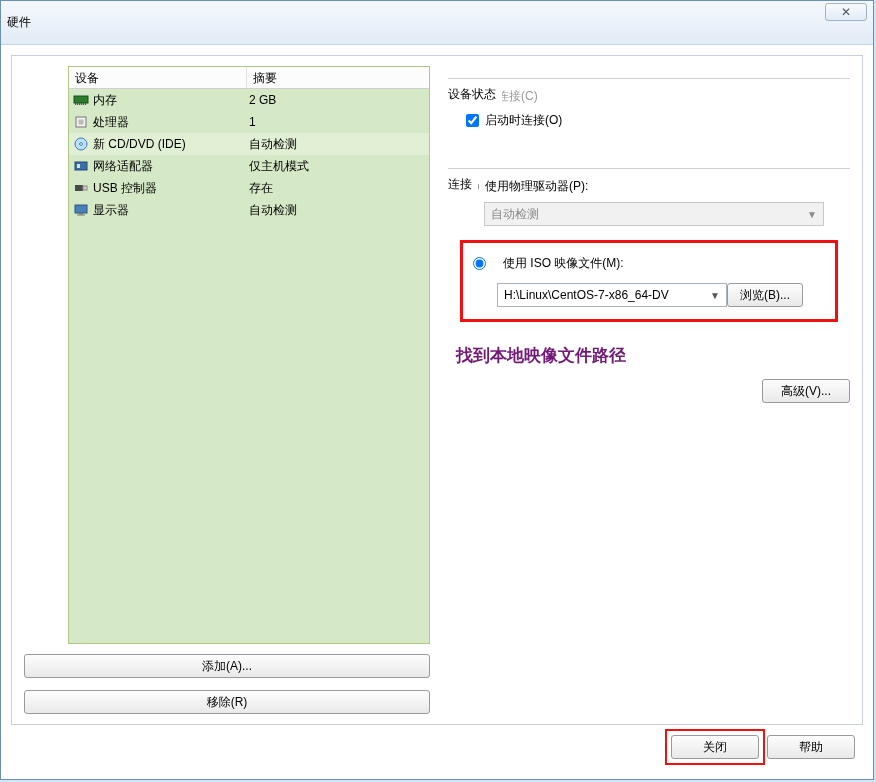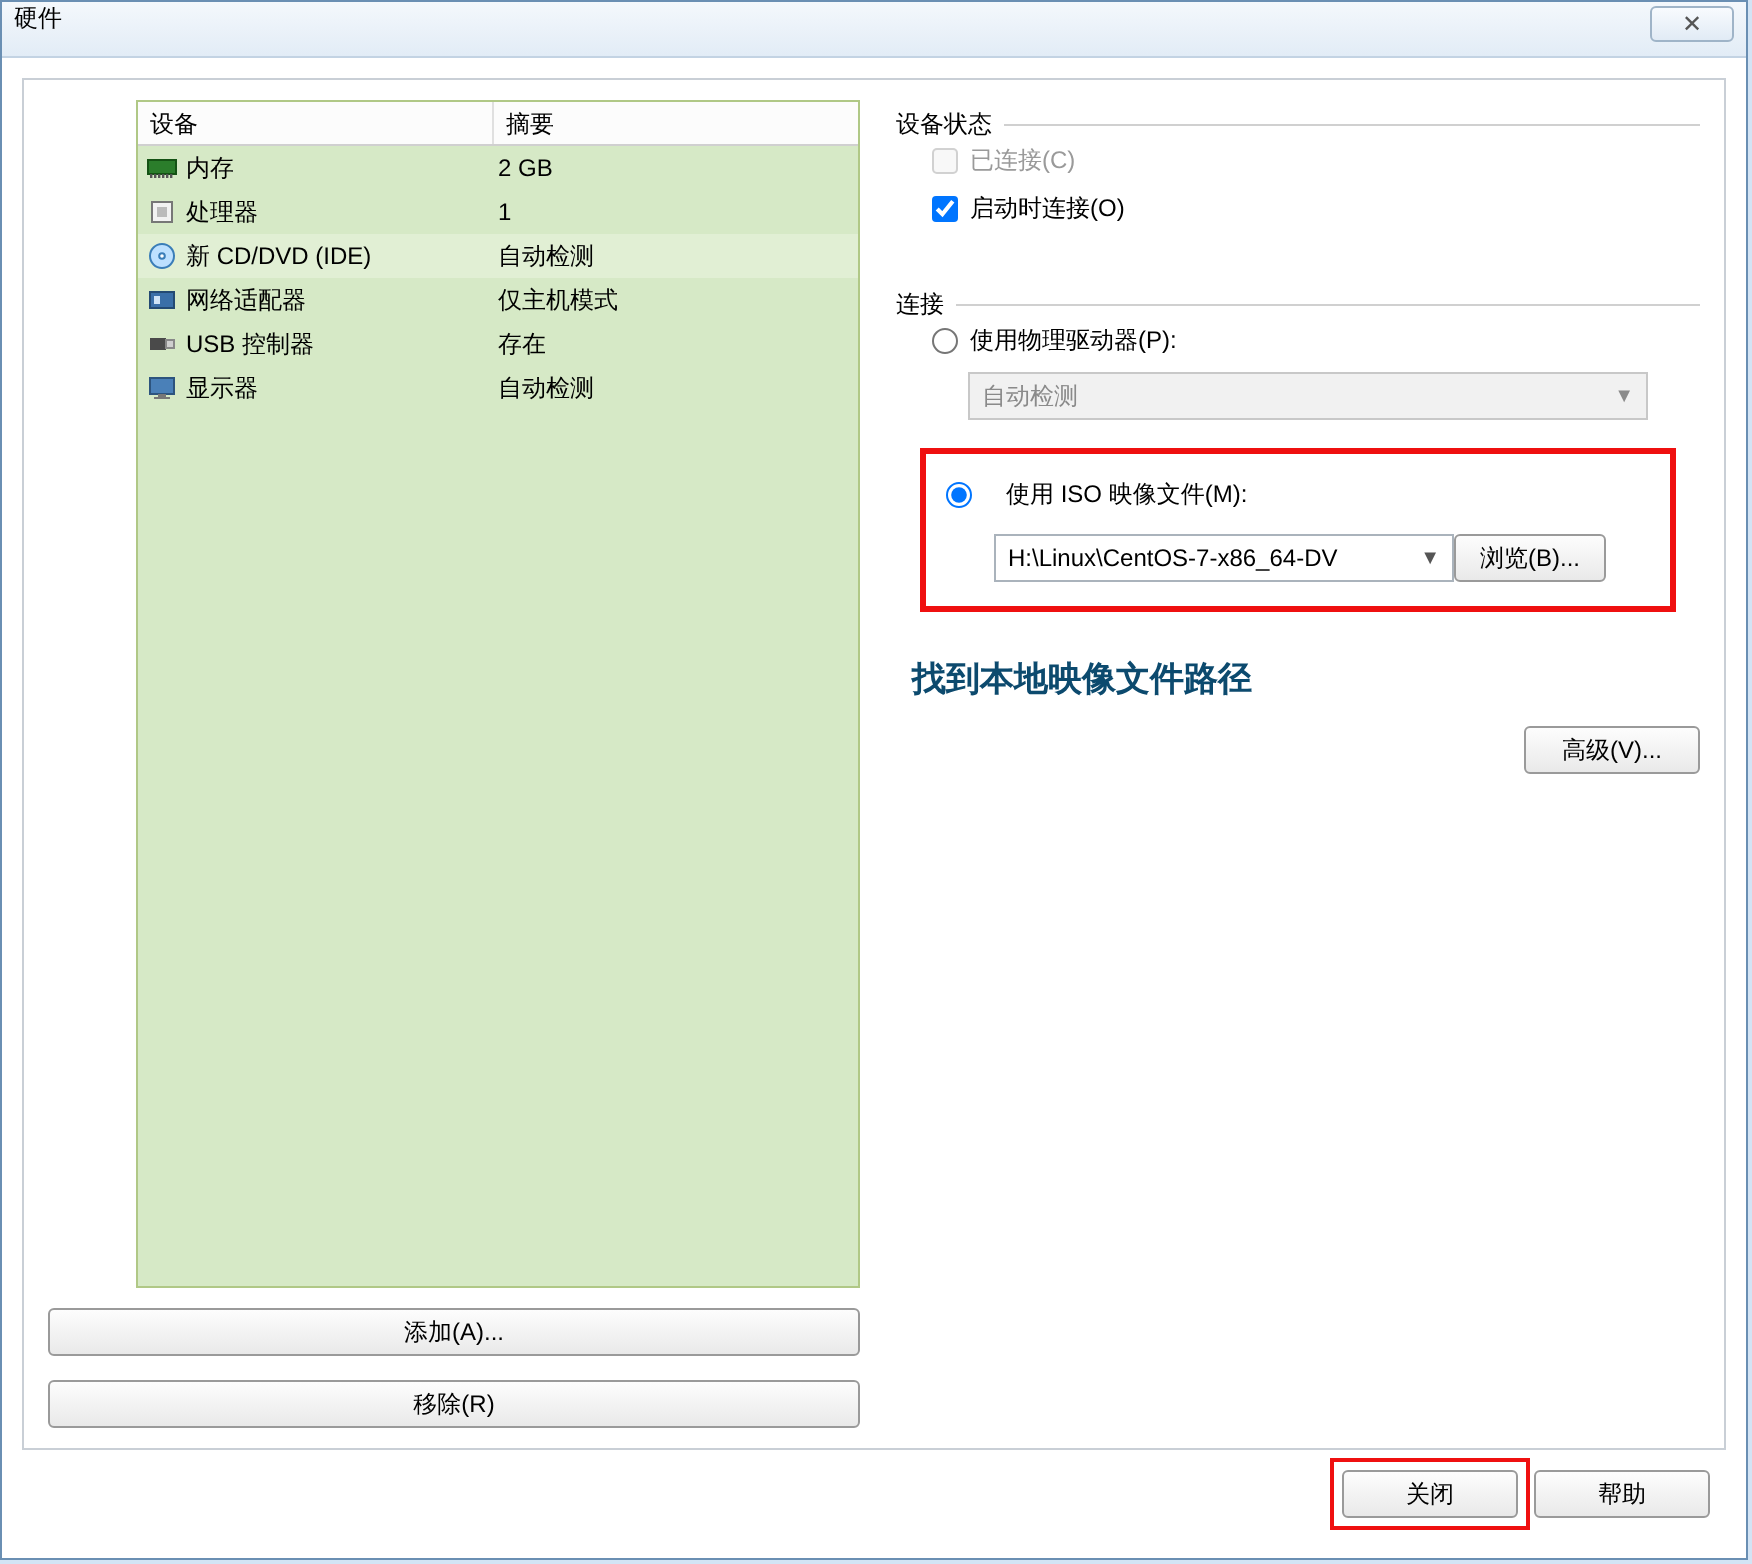--- a/index.html
+++ b/index.html
@@ -13,24 +13,25 @@
 }
 .window {
   width: 874px;
   height: 780px;
   background: #fff;
   border: 1px solid #6a8fb3;
   display: flex;
   flex-direction: column;
 }
 .titlebar {
-  height: 28px;
+  height: 44px;
   background: linear-gradient(#f4f8fc, #e2ecf6);
   border-bottom: 1px solid #c3d3e3;
   display: flex;
+  align-items: center;
   padding: 0 6px;
   position: relative;
 }
 .titlebar-text { font-size: 12px; color: #000; }
 .titlebar-close {
   position: absolute;
   right: 6px;
   top: 2px;
   width: 42px;
   height: 18px;
@@ -137,21 +138,21 @@
 }
 .fieldset .legend-line {
   position: absolute;
   top: 8px;
   left: 0;
   right: 0;
   border-top: 1px solid #d0d0d0;
 }
 .fieldset .legend-text {
   position: absolute;
-  top: 0;
+  top: 16px;
   left: 0;
   background: #fff;
   padding-right: 6px;
   font-size: 12px;
 }
 .chk-row, .rad-row {
   display: flex;
   align-items: center;
   gap: 6px;
   height: 24px;
@@ -194,21 +195,21 @@
   align-items: center;
   justify-content: space-between;
   padding: 0 6px;
   font-size: 12px;
   cursor: pointer;
   overflow: hidden;
   white-space: nowrap;
 }
 .iso-combo .tri { font-size: 10px; color: #555; margin-left: 4px; }
 .annotation {
-  color: #0c4a6e;
+  color: #701a75;
   font-weight: bold;
   font-size: 17px;
   margin: 12px 0 0 8px;
 }
 .adv-row {
   display: flex;
   justify-content: flex-end;
   margin-top: 12px;
 }
 .footer {

